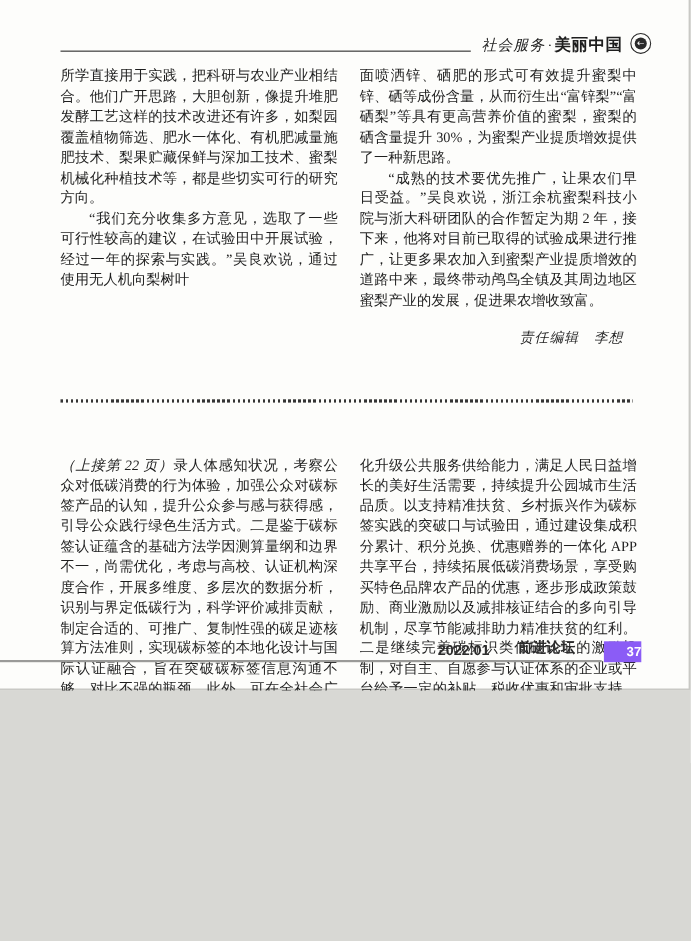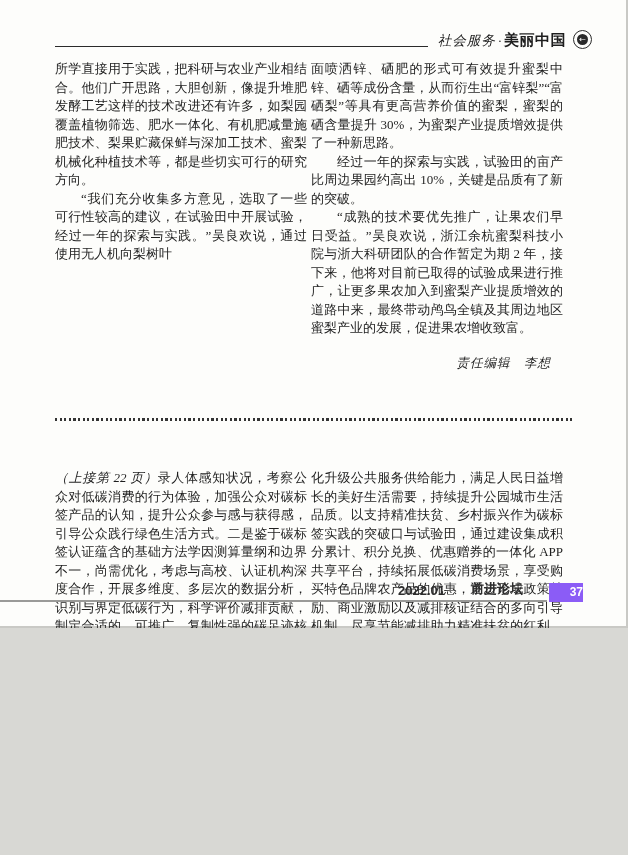--- a/index.html
+++ b/index.html
@@ -61,21 +61,21 @@
     color: #fff;
     font-size: 8px;
     line-height: 11px;
     text-align: center;
     font-family: "DejaVu Sans", sans-serif;
   }
 
   
   .columns {
     display: flex;
-    gap: 4px;
+    gap: 20px;
     margin: 10px 53px 0 55px;
   }
   .col { width: 252px; flex: none; }
   .col p {
     margin: 0;
     font-size: 13px;
     line-height: 18.5px;
     text-align: justify;
     text-justify: inter-ideograph;
   }
@@ -167,21 +167,20 @@
     </span>
   </div>
 
   <div class="columns">
     <div class="col">
       <p class="noindent">所学直接用于实践，把科研与农业产业相结合。他们广开思路，大胆创新，像提升堆肥发酵工艺这样的技术改进还有许多，如梨园覆盖植物筛选、肥水一体化、有机肥减量施肥技术、梨果贮藏保鲜与深加工技术、蜜梨机械化种植技术等，都是些切实可行的研究方向。</p>
       <p class="indent">“我们充分收集多方意见，选取了一些可行性较高的建议，在试验田中开展试验，经过一年的探索与实践。”吴良欢说，通过使用无人机向梨树叶</p>
     </div>
     <div class="col">
       <p class="noindent">面喷洒锌、硒肥的形式可有效提升蜜梨中锌、硒等成份含量，从而衍生出“富锌梨”“富硒梨”等具有更高营养价值的蜜梨，蜜梨的硒含量提升 30%，为蜜梨产业提质增效提供了一种新思路。</p>
-      <p class="indent">经过一年的探索与实践，试验田的亩产比周边果园约高出 10%，关键是品质有了新的突破。</p>
       <p class="indent">“成熟的技术要优先推广，让果农们早日受益。”吴良欢说，浙江余杭蜜梨科技小院与浙大科研团队的合作暂定为期 2 年，接下来，他将对目前已取得的试验成果进行推广，让更多果农加入到蜜梨产业提质增效的道路中来，最终带动鸬鸟全镇及其周边地区蜜梨产业的发展，促进果农增收致富。</p>
       <p class="editor-line">责任编辑　李想</p>
     </div>
   </div>
 
   <div class="divider"></div>
 
   <div class="columns section-lower">
     <div class="col">
       <p class="noindent"><span class="kai">（上接第 22 页）</span><span>录人体感知状况，考察公众对低碳消费的行为体验，加强公众对碳标签产品的认知，提升公众参与感与获得感，引导公众践行绿色生活方式。二是鉴于碳标签认证蕴含的基础方法学因测算量纲和边界不一，尚需优化，考虑与高校、认证机构深度合作，开展多维度、多层次的数据分析，识别与界定低碳行为，科学评价减排贡献，制定合适的、可推广、复制性强的碳足迹核算方法准则，实现碳标签的本地化设计与国际认证融合，旨在突破碳标签信息沟通不够、对比不强的瓶颈。此外，可在全社会广泛征集碳标签 Logo 的设计思路，并在学校、场馆等公共机构承办碳标签设计及发布会等活动，在社会中形成良好的示范效应，使低碳理念深入人心，为碳标签的全国推广提供可复制、可参考的经验。</span></p>

